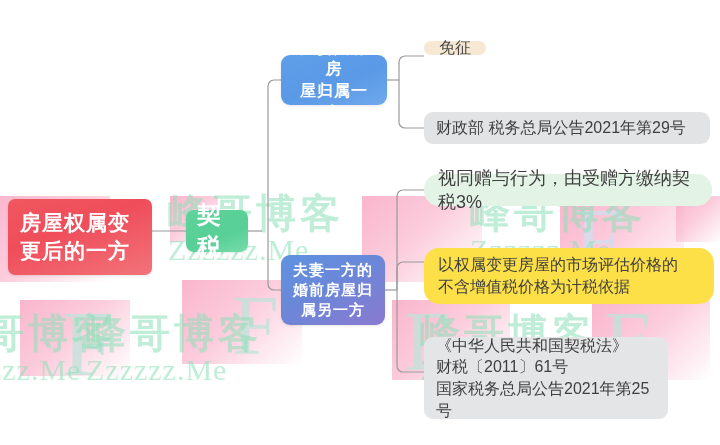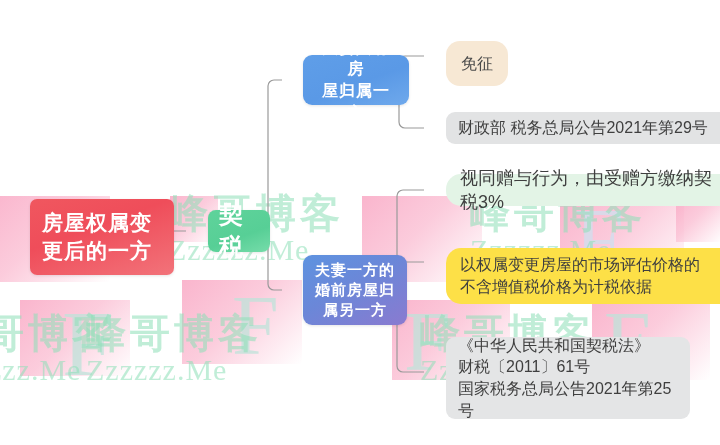--- a/index.html
+++ b/index.html
@@ -73,21 +73,20 @@
 
   
   .node {
     position: absolute;
     z-index: 3;
     display: flex;
     align-items: center;
     box-sizing: border-box;
     line-height: 1.35;
     white-space: pre-line;
-    margin-left: 22px;
   }
 
   .n-root {
     background: linear-gradient(160deg, #f0575f 0%, #ef4d5a 40%, #f2737a 100%);
     color: #ffffff;
     font-size: 21px;
     font-weight: 700;
     border-radius: 7px;
     padding: 10px 12px;
     letter-spacing: 1px;
@@ -234,21 +233,21 @@
 
   <div class="node n-tax" style="left:186px; top:210px; width:62px; height:42px; justify-content:center;">契税</div>
 
   <div class="node n-blue" style="left:281px; top:55px; width:106px; height:50px; justify-content:center; text-align:center;">夫妻共有房
 屋归属一方</div>
 
   <div class="node n-purple" style="left:281px; top:255px; width:104px; height:70px; justify-content:center; text-align:center;">夫妻一方的
 婚前房屋归
 属另一方</div>
 
-  <div class="node n-cream" style="left:424px; top:41px; width:62px; height:45px; justify-content:center;">免征</div>
+  <div class="node n-cream" style="left:424px; top:41px; width:62px; height:14px; justify-content:center;">免征</div>
 
   <div class="node n-gray" style="left:424px; top:112px; width:286px; height:32px;">财政部 税务总局公告2021年第29号</div>
 
   <div class="node n-mint" style="left:424px; top:174px; width:288px; height:32px;">视同赠与行为，由受赠方缴纳契税3%</div>
 
   <div class="node n-cyan" style="left:424px; top:248px; width:290px; height:56px;">以权属变更房屋的市场评估价格的
 不含增值税价格为计税依据</div>
 
   <div class="node n-gray2" style="left:424px; top:337px; width:244px; height:82px;">《中华人民共和国契税法》
 财税〔2011〕61号

